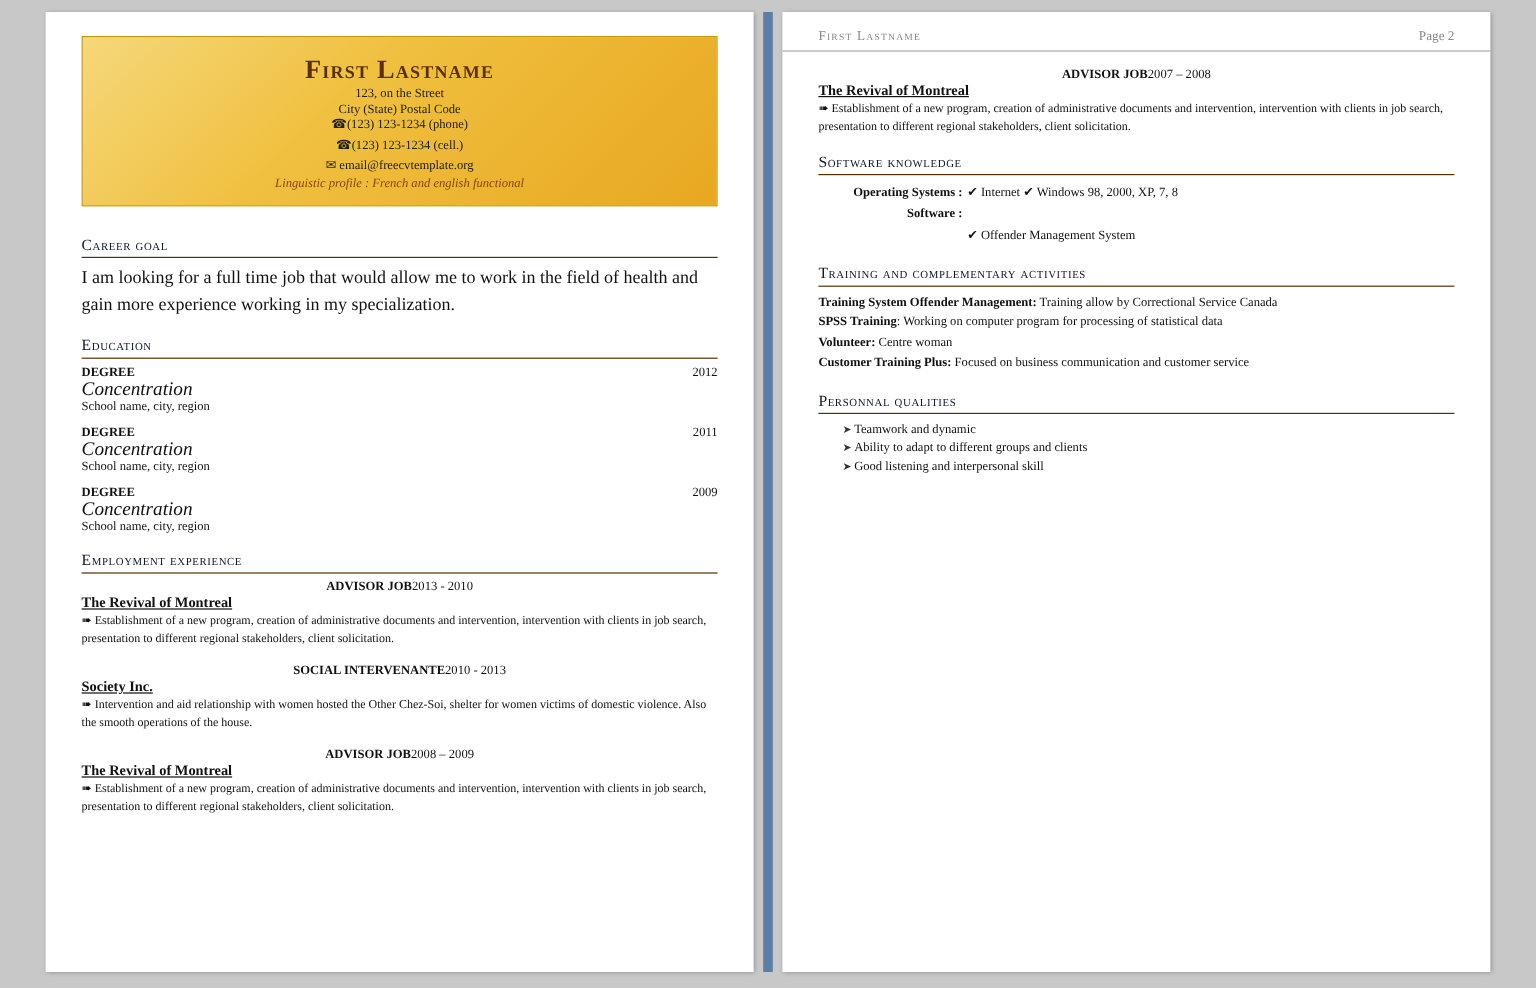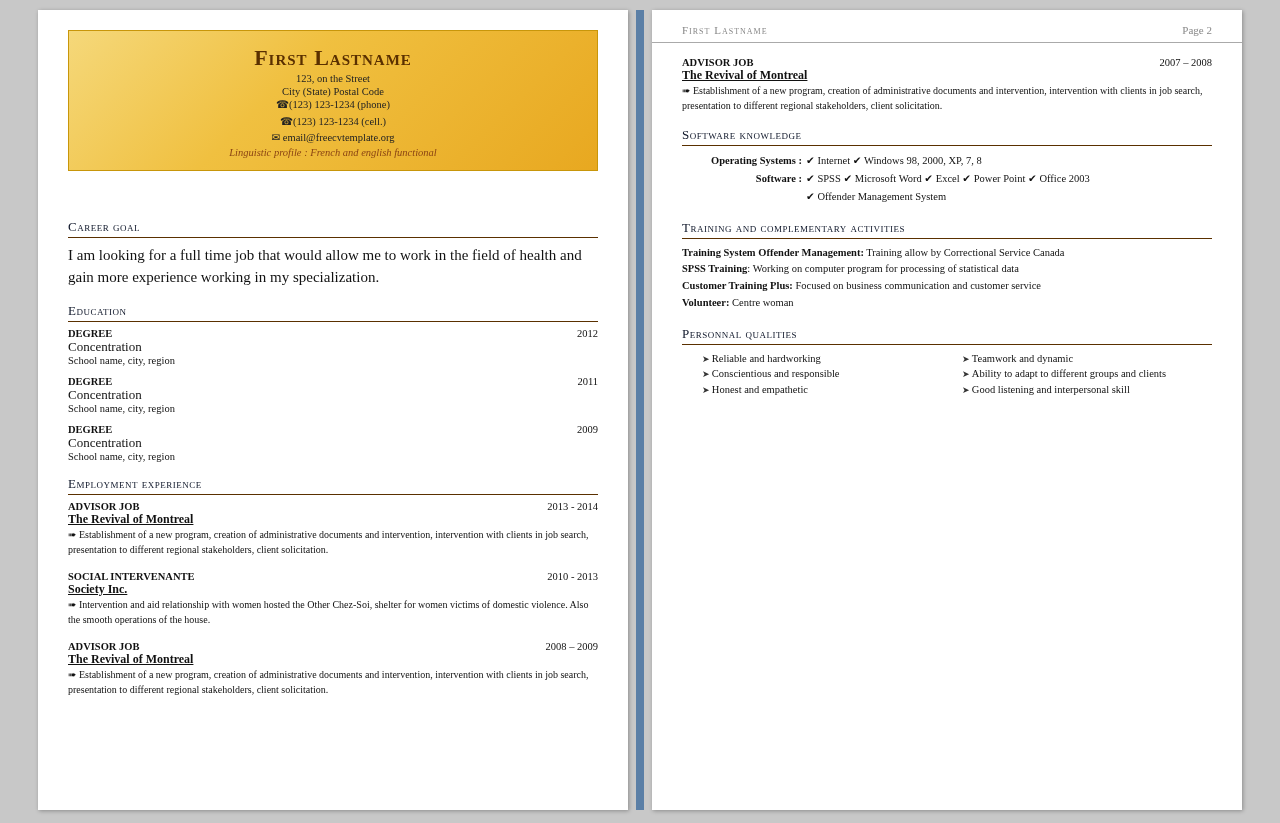--- a/index.html
+++ b/index.html
@@ -57,21 +57,20 @@
       color: #222;
     }
     .header-linguistic {
       font-style: italic;
       color: #8B4513;
       font-size: 10.5px;
       margin-top: 4px;
     }
     .page-body {
       padding: 10px 30px 20px 30px;
-      margin-top: 24px;
     }
     .section-title {
       font-size: 13px;
       font-variant: small-caps;
       color: #0f172a;
       border-bottom: 1.5px solid #5a3000;
       padding-bottom: 2px;
       margin-bottom: 6px;
       margin-top: 14px;
       letter-spacing: 0.5px;
@@ -90,31 +89,32 @@
       align-items: baseline;
     }
     .edu-degree {
       font-weight: bold;
       font-size: 10.5px;
     }
     .edu-year {
       font-size: 10.5px;
     }
     .edu-concentration {
-      font-size: 13px;
+      font-style: italic;
+      font-size: 16px;
     }
     .edu-school {
       font-size: 10.5px;
     }
     .job-entry {
       margin-bottom: 14px;
     }
     .job-row {
       display: flex;
-      justify-content: space-between;
+      justify-content: center;
       align-items: baseline;
     }
     .job-title {
       font-weight: bold;
       font-size: 10.5px;
     }
     .job-dates {
       font-size: 10.5px;
     }
     .job-company {
@@ -241,21 +241,21 @@
         </div>
         <div class="edu-concentration">Concentration</div>
         <div class="edu-school">School name, city, region</div>
       </div>
 
       <div class="section-title">Employment experience</div>
 
       <div class="job-entry">
         <div class="job-row">
           <span class="job-title">ADVISOR JOB</span>
-          <span class="job-dates">2013 - 2014</span>
+          <span class="job-dates">2013 - 2010</span>
         </div>
         <div class="job-company">The Revival of Montreal</div>
         <div class="job-desc arrow-bullet">Establishment of a new program, creation of administrative documents and intervention, intervention with clients in job search, presentation to different regional stakeholders, client solicitation.</div>
       </div>
 
       <div class="job-entry">
         <div class="job-row">
           <span class="job-title">SOCIAL INTERVENANTE</span>
           <span class="job-dates">2010 - 2013</span>
         </div>
@@ -294,51 +294,45 @@
       </div>
 
       <div class="section-title">Software knowledge</div>
       <div class="software-table">
         <div class="software-row">
           <span class="software-label">Operating Systems :</span>
           <span class="software-value">✔ Internet ✔ Windows 98, 2000, XP, 7, 8</span>
         </div>
         <div class="software-row">
           <span class="software-label">Software :</span>
-          <span class="software-value">✔ SPSS ✔ Microsoft Word ✔ Excel ✔ Power Point ✔ Office 2003</span>
         </div>
         <div class="software-row">
           <span class="software-label" style="min-width:120px;"></span>
           <span class="software-value">✔ Offender Management System</span>
         </div>
       </div>
 
       <div class="section-title">Training and complementary activities</div>
       <div style="font-size:10.5px; line-height:1.6;">
         <div>
           <strong>Training System Offender Management:</strong><span> Training allow by Correctional Service Canada</span>
         </div>
         <div>
           <strong>SPSS Training</strong><span>: Working on computer program for processing of statistical data</span>
         </div>
         <div>
+          <strong>Volunteer:</strong><span> Centre woman</span>
+        </div>
+        <div>
           <strong>Customer Training Plus:</strong><span> Focused on business communication and customer service</span>
-        </div>
-        <div>
-          <strong>Volunteer:</strong><span> Centre woman</span>
         </div>
       </div>
 
       <div class="section-title">Personnal qualities</div>
       <div class="qualities-grid">
-        <div>
-          <div class="quality-item">Reliable and hardworking</div>
-          <div class="quality-item">Conscientious and responsible</div>
-          <div class="quality-item">Honest and empathetic</div>
-        </div>
         <div>
           <div class="quality-item">Teamwork and dynamic</div>
           <div class="quality-item">Ability to adapt to different groups and clients</div>
           <div class="quality-item">Good listening and interpersonal skill</div>
         </div>
       </div>
     </div>
   </div>
 </div>
 

